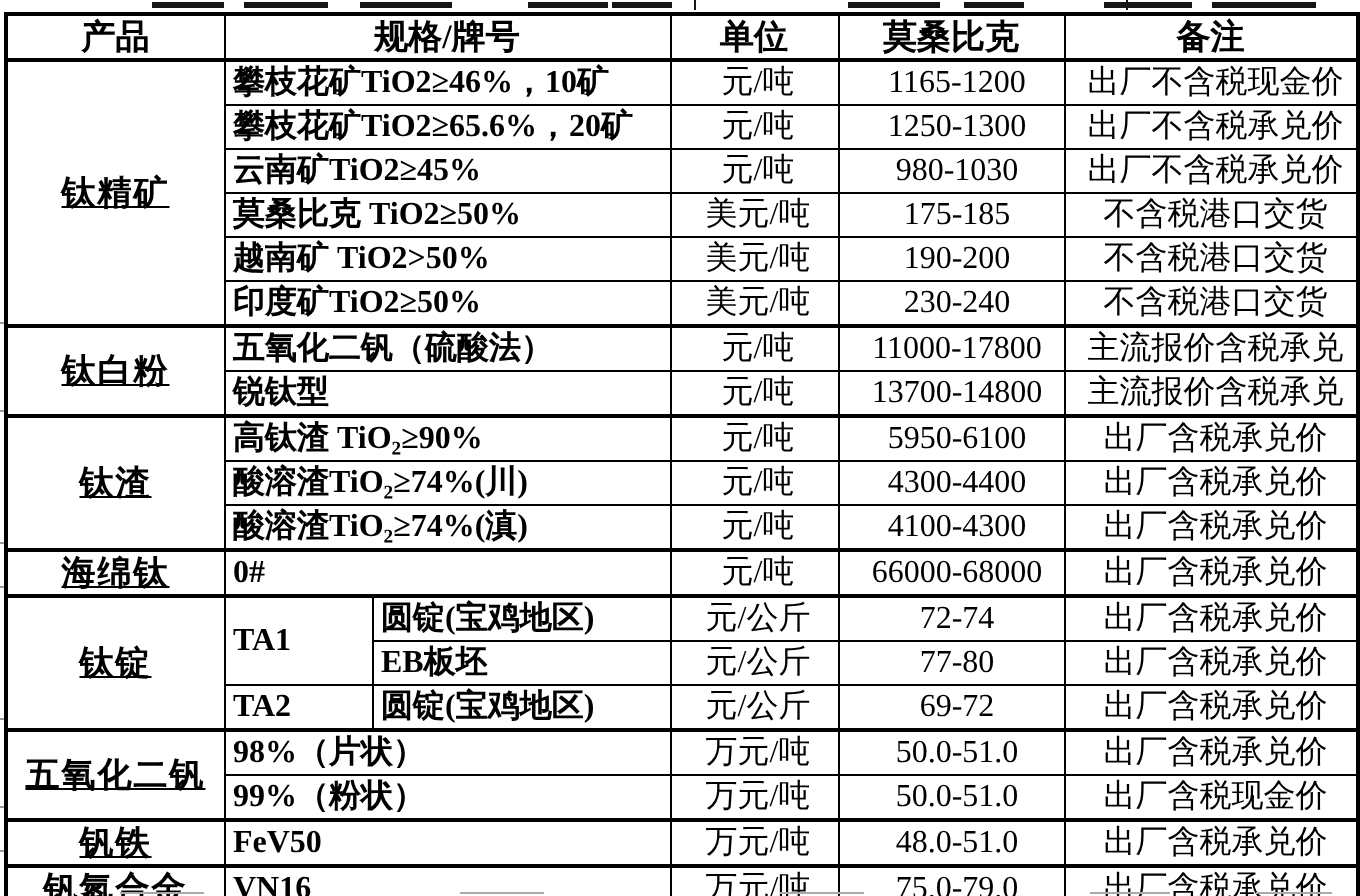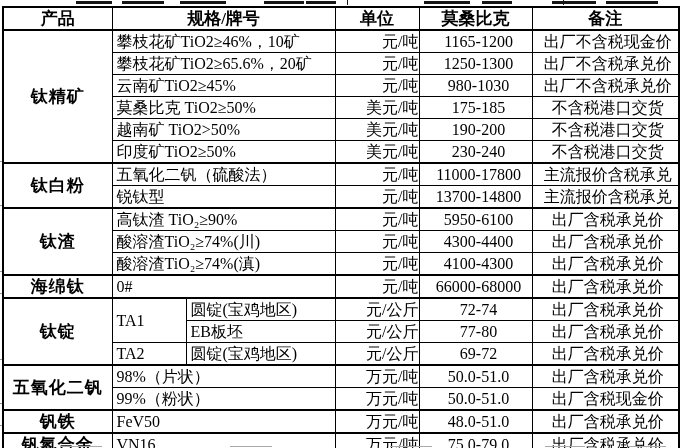--- a/index.html
+++ b/index.html
@@ -22,23 +22,24 @@
     height:21px;line-height:21px;
     font-size:16px;
   }
   th{
     font-size:17px;font-weight:bold;text-align:center;
     border-bottom-width:2px;
   }
   td.prod{
     font-size:17px;font-weight:bold;text-align:center;
     letter-spacing:1px;
-  }
-  td.spec,td.spec2,td.grade{text-align:left;padding-left:4px;}
-  td.unit{text-align:right;padding-left:4px;}
+    text-decoration:underline;
+  }
+  td.spec,td.spec2,td.grade{text-align:left;padding-left:4px;font-weight:bold;}
+  td.unit{text-align:center;padding-left:4px;}
   td.price-v{text-align:center;padding-left:6px;}
   td.note{text-align:center;padding-left:5px;}
   tr.gs>td{border-top-width:2px;}
   
   .frag{position:absolute;background:#161616;height:3px;top:1px;}
   .vfrag{position:absolute;background:#161616;width:1px;height:5px;top:0;}
   .ltick{position:absolute;background:#9a9a9a;width:2px;height:1px;left:0;}
   .bdash{position:absolute;background:#aaaaaa;height:1px;top:446px;}
 </style>
 </head>

